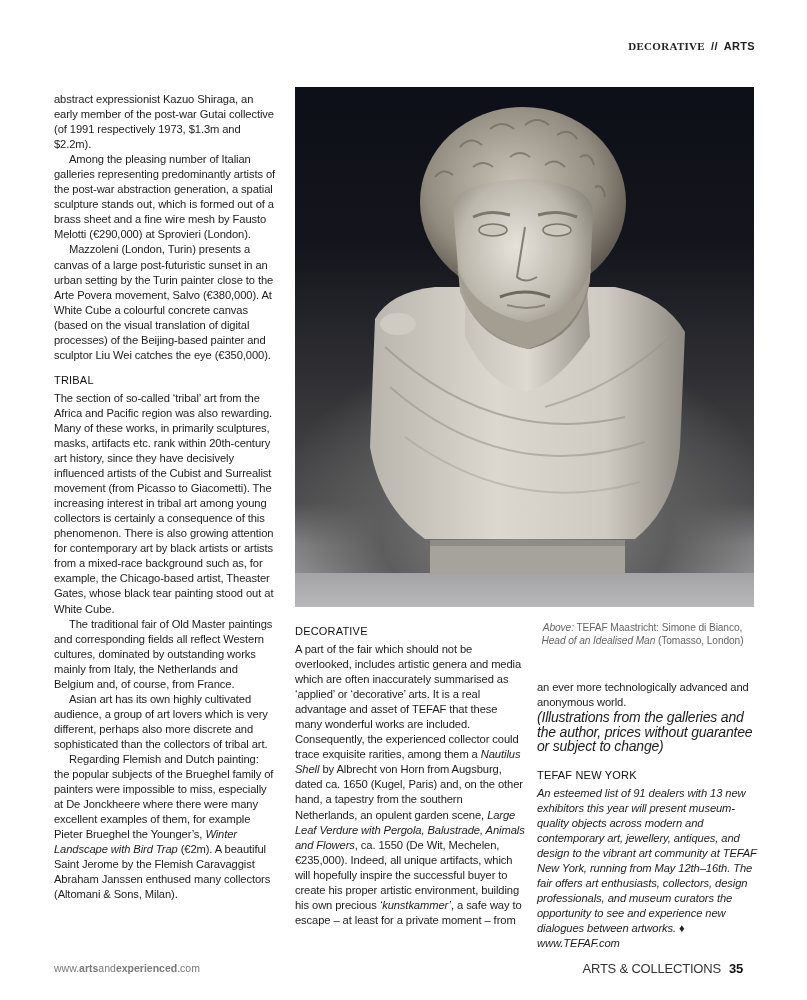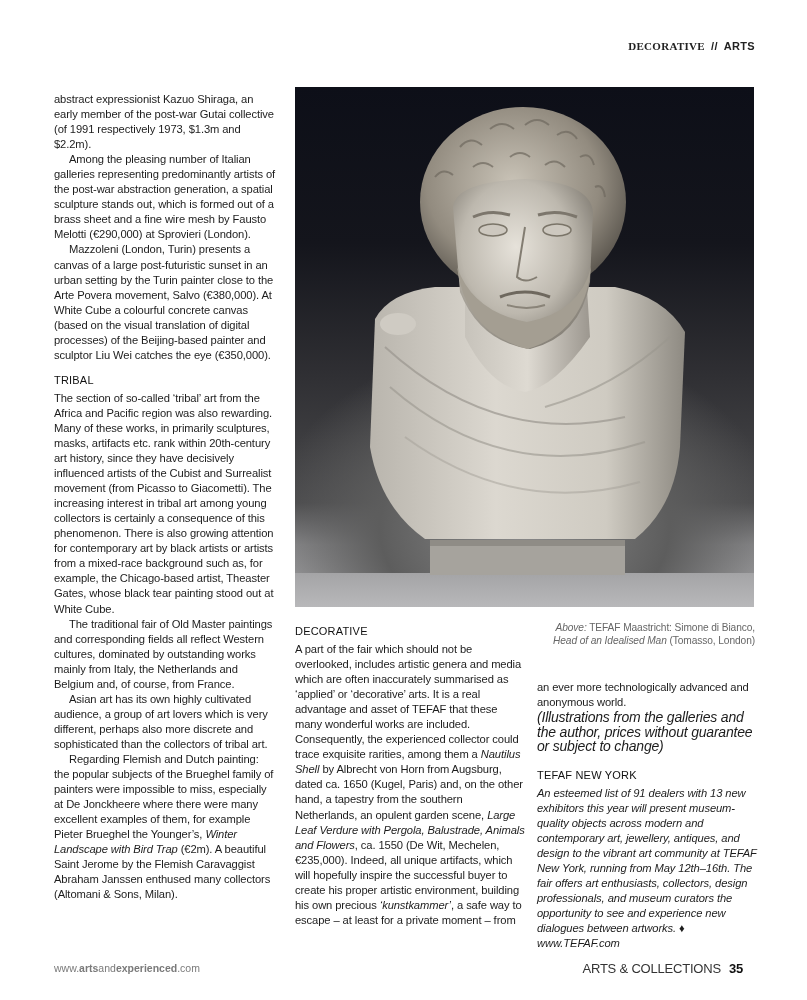--- a/index.html
+++ b/index.html
@@ -39,21 +39,21 @@
       radial-gradient(ellipse 70% 45% at 50% 85%, #8a8a8a 0%, #5d5d5d 45%, rgba(40,40,40,0) 80%),
       linear-gradient(180deg, #0d0f18 0%, #14151c 30%, #2f2f33 55%, #4a4a4c 80%, #8c8c8e 88%, #a9a9ab 100%);
   }
   .photo .floor {
     position: absolute; left: 0; right: 0; bottom: 0; height: 34px;
     background: linear-gradient(180deg, #a4a4a6 0%, #b8b8ba 100%);
   }
   .photo svg { position: absolute; left: 0; top: 0; }
 
   .caption {
-    position: absolute; left: 530px; top: 621px; width: 225px; text-align: right;
+    position: absolute; left: 530px; top: 621px; width: 225px; text-align: center;
     font-size: 10.2px; line-height: 13.2px; color: #666; letter-spacing: -0.1px;
   }
   .caption i { font-style: italic; }
 
   .footer-url { position: absolute; left: 54px; top: 962px; font-size: 10.5px; color: #7a7a7a; }
   .footer-url b { font-weight: bold; color: #7a7a7a; }
   .footer-right { position: absolute; right: 64px; top: 961px; font-size: 13px; color: #333; letter-spacing: -0.2px; }
   .footer-right .pg { font-weight: bold; margin-left: 8px; color: #111; }
 </style>
 </head>

